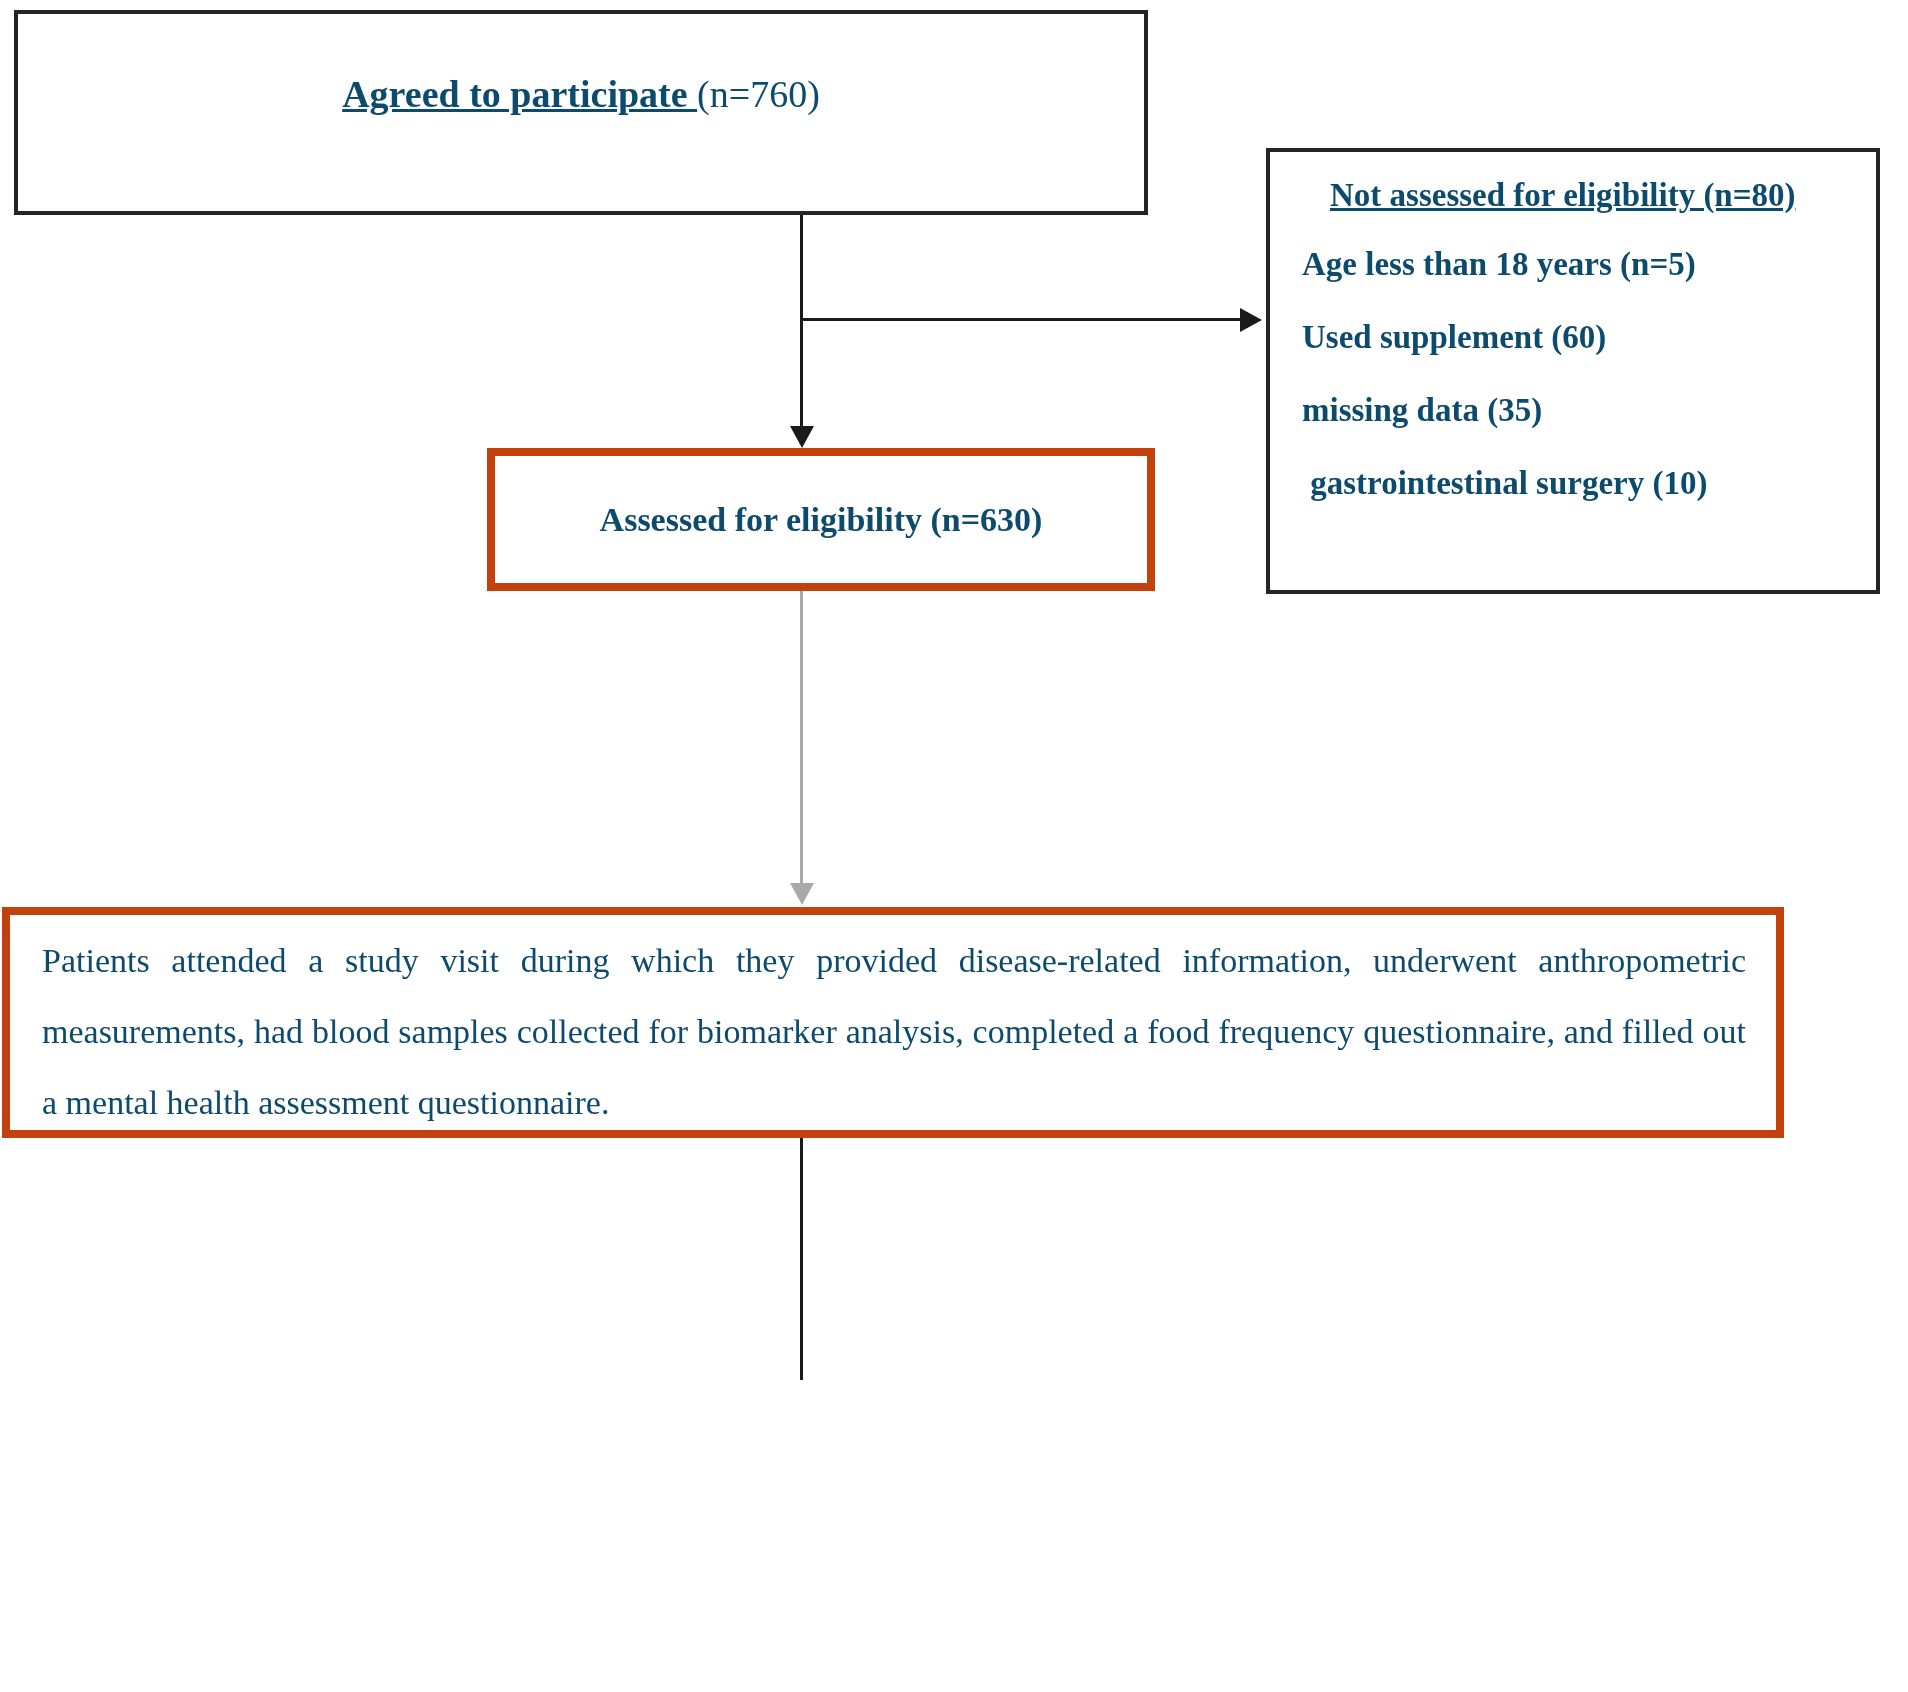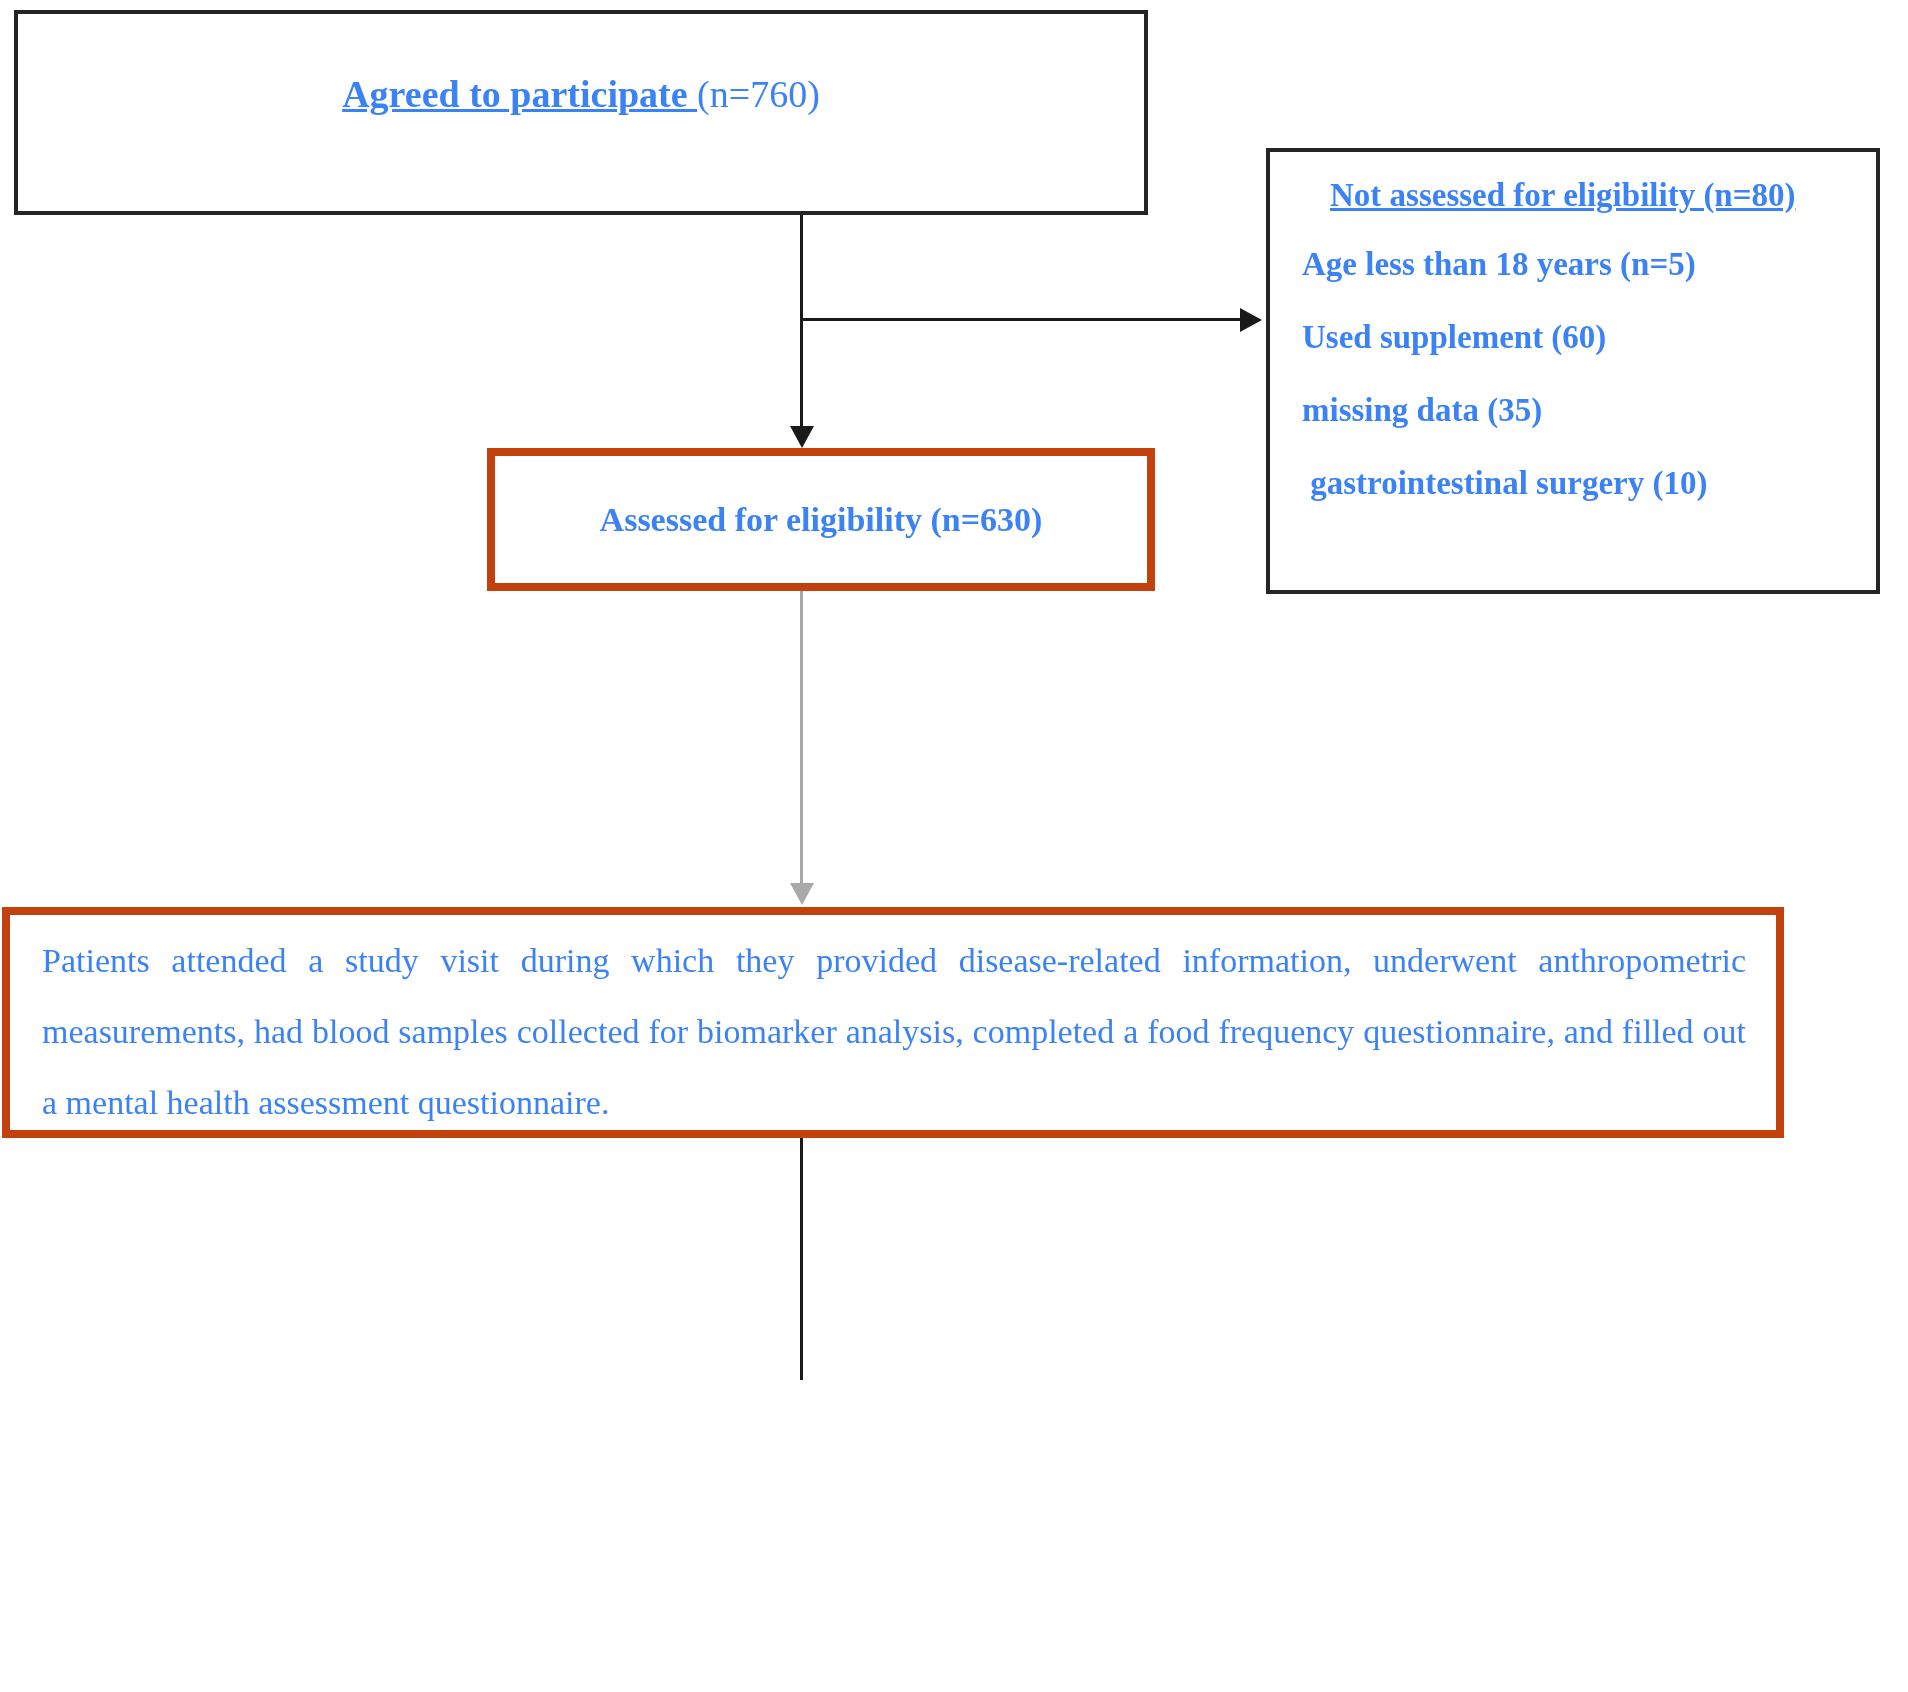--- a/index.html
+++ b/index.html
@@ -8,21 +8,21 @@
     background: #ffffff;
   }
   * { box-sizing: border-box; }
 
   #canvas {
     position: relative;
     width: 1908px;
     height: 1380px;
     background: #ffffff;
     font-family: "Liberation Serif", "DejaVu Serif", serif;
-    color: #3b82f6;
+    color: #0c4a6e;
   }
 
   .box {
     position: absolute;
     background: #ffffff;
   }
   .border-dark  { border: 4px solid #252525; }
   .border-light { border: 8px solid #c2410c; }
 
   

